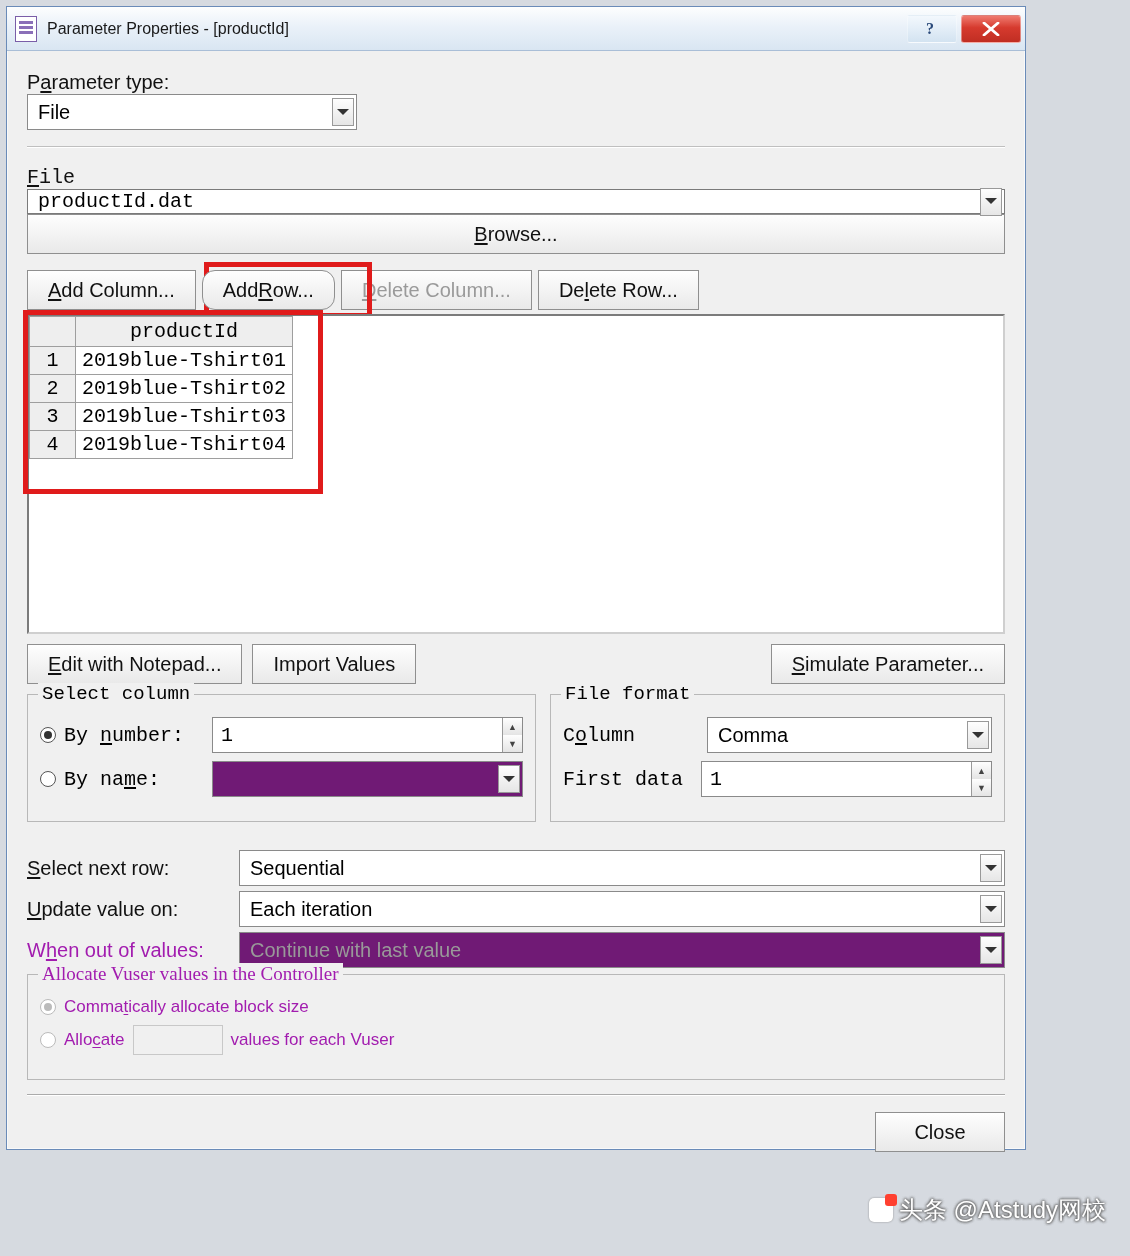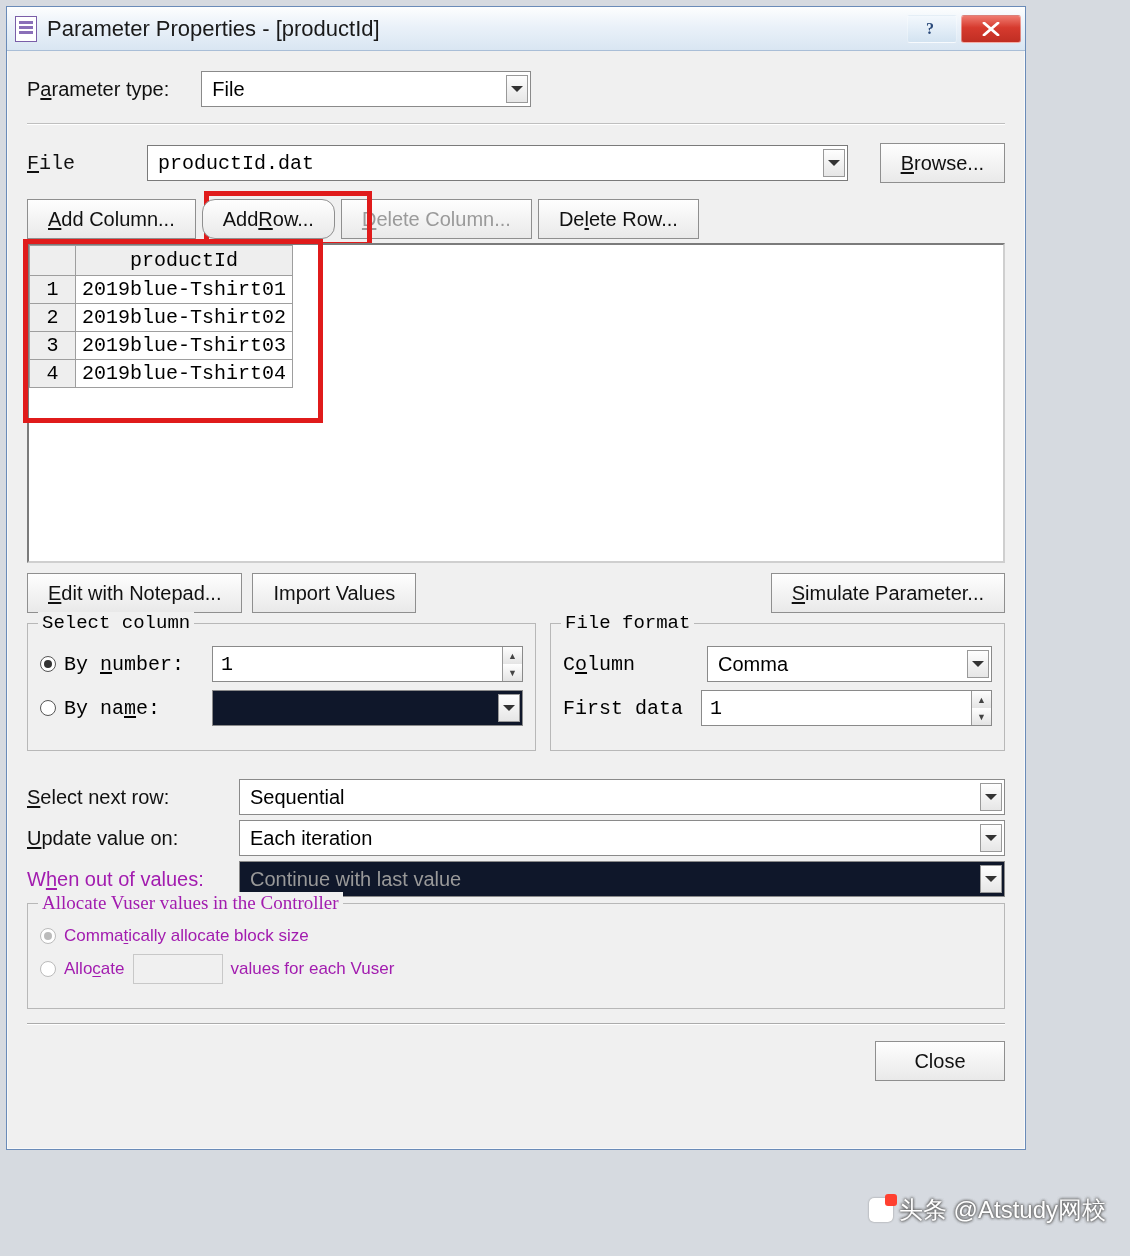--- a/index.html
+++ b/index.html
@@ -29,30 +29,30 @@
 }
 .titlebar .title-icon {
   width: 22px; height: 26px;
   background: #fff; border: 1px solid #7a5ea8;
   margin-right: 10px;
   position: relative;
 }
 .titlebar .title-icon::before {
   content: ""; position: absolute; left: 3px; top: 4px; right: 3px; height: 3px; background: #8a6fb8; box-shadow: 0 5px 0 #8a6fb8, 0 10px 0 #8a6fb8;
 }
-.titlebar .title-text { font-size: 22px; color: #1a1a1a; flex: 1; }
+.titlebar .title-text { font-size: 16px; color: #1a1a1a; flex: 1; }
 .titlebar-buttons { display: flex; gap: 0; }
 .tb-btn { width: 50px; height: 28px; display: flex; align-items: center; justify-content: center; border: 1px solid rgba(255,255,255,0.4); border-radius: 3px; margin-left: 4px; cursor: pointer; }
 .tb-help { background: linear-gradient(#f3f8fd, #d3e3f1); }
 .tb-help svg, .tb-close svg { display: block; }
 .tb-close { background: linear-gradient(#ef7a6f, #d63a2e 45%, #c02e23); width: 60px; }
 .client {
   padding: 20px 20px 12px 20px;
 }
-.row { display: flex; align-items: center; margin-bottom: 16px; gap: 32px; }
+.row { display: flex; margin-bottom: 16px; gap: 0; flex-direction: column; }
 .label { font-size: 20px; color: #111; }
 .underline { text-decoration: underline; text-underline-offset: 2px; }
 .combo {
   height: 36px; background: #fff; border: 1px solid #8a8a8a;
   display: flex; align-items: center; padding: 0 6px 0 10px;
   font-size: 20px; position: relative;
 }
 .combo .arrow {
   width: 22px; height: 28px; border: 1px solid #999;
   background: linear-gradient(#fefefe,#e6e6e6);
@@ -115,21 +115,21 @@
 .radio.checked::after { content: ""; width: 8px; height: 8px; background: #333; border-radius: 50%; position: absolute; left: 3px; top: 3px; }
 .radio.disabled { border-color: #bbb; }
 .radio.disabled.checked::after { background: #bbb; }
 .spinner { display: flex; border: 1px solid #8a8a8a; height: 36px; background: #fff; align-items: center; }
 .spinner input { border: none; flex: 1; font-family: "Courier New", monospace; font-size: 20px; padding: 0 8px; outline: none; background: transparent; }
 .spinner .spins { width: 20px; display: flex; flex-direction: column; height: 100%; }
 .spinner .spins div { flex: 1; border-left: 1px solid #999; background: linear-gradient(#fefefe,#e4e4e4); display: flex; align-items: center; justify-content: center; font-size: 9px; color: #444; }
 .sel-row { display: grid; grid-template-columns: 200px 1fr; gap: 12px; align-items: center; margin: 5px 0; }
 .sel-row .label { font-size: 20px; }
 .combo.wide { width: 100%; }
-.combo.disabled { background: #0f172a; color: #999; }
+.combo.disabled { background: #701a75; color: #999; }
 .disabled-text { color: #a21caf; }
 .bottom-bar {
   border-top: 2px groove #fff;
   margin-top: 14px; padding: 16px 0 0 0;
   display: flex; justify-content: flex-end;
 }
 .watermark {
   position: absolute; right: 24px; bottom: 30px;
   font-size: 24px; color: #fff;
   text-shadow: 0 0 3px #666, 0 0 3px #666, 0 0 3px #666;

